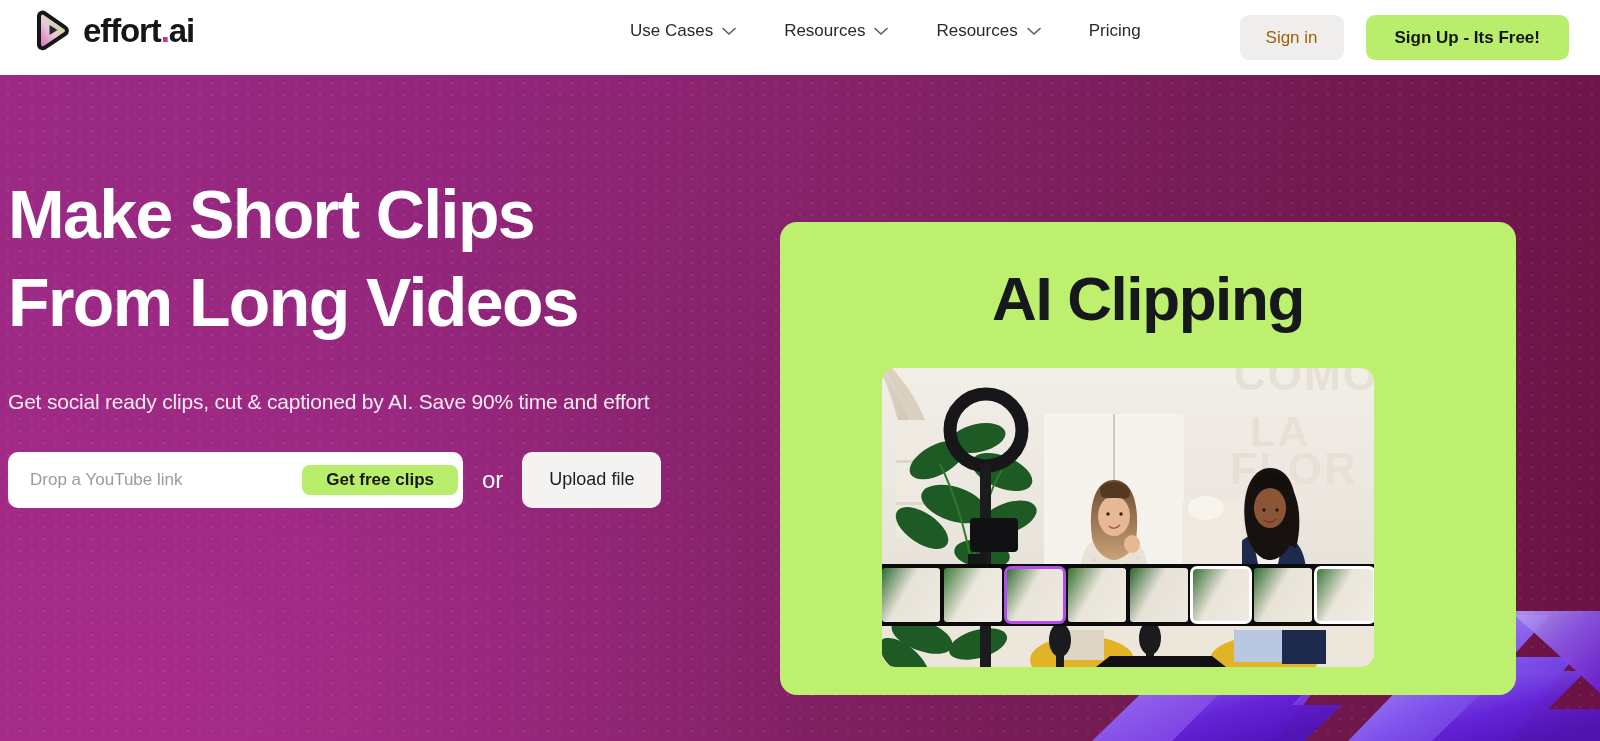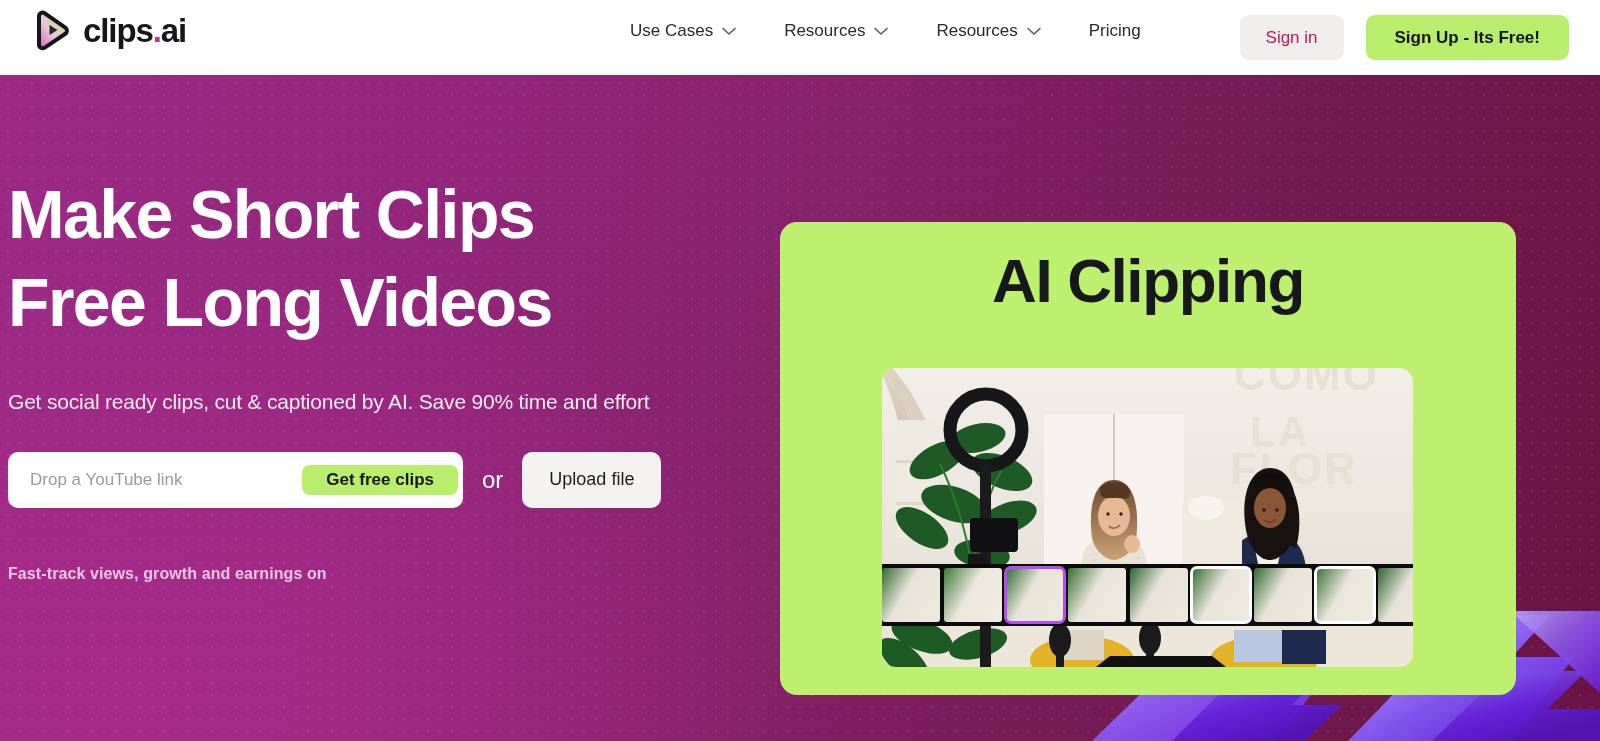--- a/index.html
+++ b/index.html
@@ -23,21 +23,21 @@
   .nav-item{
     display:flex; align-items:center; gap:9px; cursor:pointer;
     font-size:17px; color:#2a2a2e; margin-right:48px; line-height:1;
   }
   .nav-item.plain{ margin-right:0; }
   .chev{ display:block; }
 
   .hdr-actions{ position:absolute; right:31px; top:15px; display:flex; align-items:center; gap:22px; }
   .btn-signin{
     background:#efeeec; border:none; border-radius:9px;
-    padding:0 26px; height:45px; font-size:17px; color:#be185d;
+    padding:0 26px; height:45px; font-size:17px; color:#a16207;
     font-family:inherit; cursor:pointer;
   }
   .btn-signup{
     background:#b8ee6b; border:none; border-radius:9px;
     padding:0 29px; height:45px; font-size:17px; font-weight:700; color:#14140f;
     font-family:inherit; cursor:pointer;
   }
 
   
   .hero{
@@ -93,24 +93,24 @@
     color:rgba(255,255,255,.74); letter-spacing:.1px;
   }
 
   
   .card{
     position:absolute; left:780px; top:147px; width:736px; height:473px;
     background:#bcf06e; border-radius:17px; z-index:10;
   }
   .card-title{
     text-align:center; font-size:62px; font-weight:700; color:#17181c;
-    letter-spacing:-1.4px; padding-top:28px; line-height:1;
+    letter-spacing:-1.4px; padding-top:46px; line-height:1;
   }
   .video{
-    position:absolute; left:102px; top:146px; width:531px; height:299px;
+    position:absolute; left:102px; top:146px; width:492px; height:299px;
     border-radius:14px; overflow:hidden; background:#fdba74;
   }
 
   
   .strip{
     position:absolute; left:0; top:196px; width:531px; height:62px;
     background:#0b0b0b; overflow:hidden;
   }
   .thumbs{ position:absolute; left:0; top:4px; display:flex; gap:4px; }
   .th{ width:58px; height:54px; border-radius:3px; overflow:hidden; position:relative; flex:none; }
@@ -130,21 +130,21 @@
             <stop offset="0%" stop-color="#e05fb5"></stop>
             <stop offset="45%" stop-color="#e6c9d8"></stop>
             <stop offset="100%" stop-color="#b8ee6b"></stop>
           </linearGradient>
         </defs>
         <path d="M9 8.5 C9 5.3 12.2 3.6 14.8 5.3 L35 19.3 C37.6 21 37.6 24.3 35 26 L14.8 39.6
                  C12.2 41.3 9 39.6 9 36.4 Z" fill="url(#lg)" stroke="#16161a" stroke-width="4" stroke-linejoin="round"></path>
         <path d="M19.5 17 L27.5 22 L19.5 27 Z" fill="#26262b"></path>
       </svg>
     </span>
-    <span class="logo-text"><span>clips</span><span class="dot">.</span><span>ai</span></span>
+    <span class="logo-text"><span>effort</span><span class="dot">.</span><span>ai</span></span>
   </div>
 
   <nav class="nav">
     <div class="nav-item">
       <span>Use Cases</span>
       <span class="chev">
         <svg width="14" height="9" viewBox="0 0 14 9">
             <path d="M1 1.5 L7 7 L13 1.5" fill="none" stroke="#5b5b60" stroke-width="1.6" stroke-linecap="round"></path>
           </svg>
       </span>
@@ -202,35 +202,34 @@
       <path d="M92 160 L168 84 L250 84 L212 124 L262 124 L224 160 Z" fill="url(#p2)" opacity=".95"></path>
       <path d="M268 160 L390 34 L470 34 L432 76 L494 76 L432 160 Z" fill="url(#p3)"></path>
       <path d="M352 160 L424 90 L506 90 L468 128 L520 128 L520 160 Z" fill="url(#p2)" opacity=".92"></path>
       <path d="M430 30 L520 30 L520 112 L470 66 Z" fill="url(#p1)" opacity=".9"></path>
     </svg>
   </div>
 
   <div class="left">
     <h1 class="headline">
       <span>Make Short Clips</span><br>
-      <span>Free Long Videos</span>
+      <span>From Long Videos</span>
     </h1>
 
     <p class="sub">Get social ready clips, cut &amp; captioned by AI. Save 90% time and effort</p>
 
     <div class="inputrow">
       <div class="inputbox">
         <input class="urlinput" type="text" placeholder="Drop a YouTube link" style="">
         <button class="btn-clips">Get free clips</button>
       </div>
       <span class="or">or</span>
       <button class="btn-upload">Upload file</button>
     </div>
 
-    <div class="fasttrack">Fast-track views, growth and earnings on</div>
   </div>
 
   <div class="card">
     <div class="card-title">AI Clipping</div>
 
     <div class="video">
       <svg width="531" height="299" viewBox="0 0 531 299" style="position:absolute;left:0;top:0">
         <defs>
           <linearGradient id="wall" x1="0" y1="0" x2="0" y2="1">
             <stop offset="0%" stop-color="#f2eee8"></stop>

